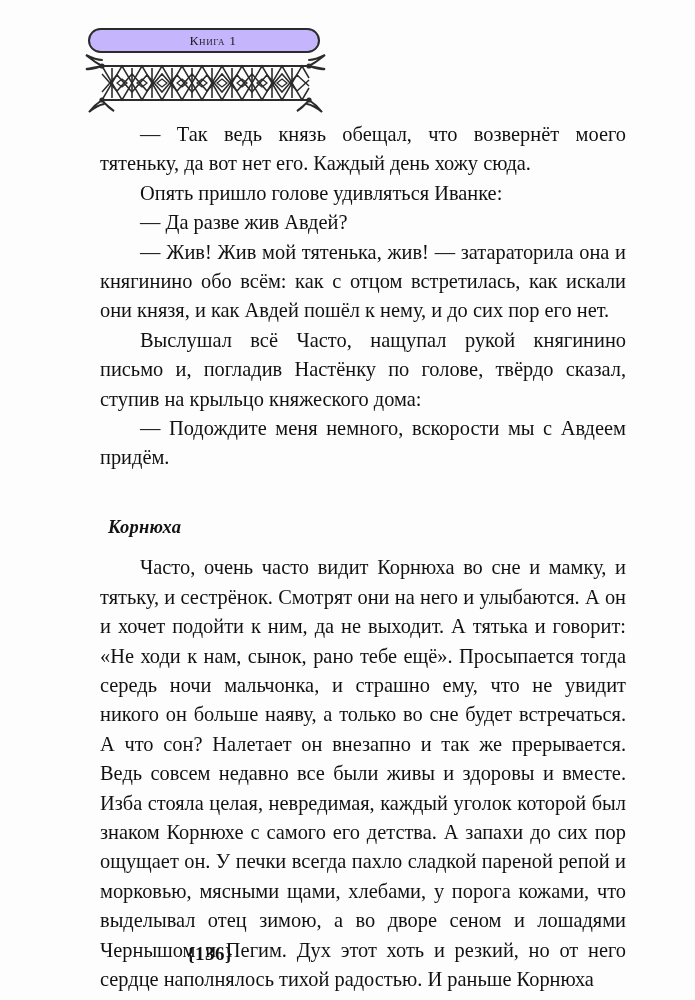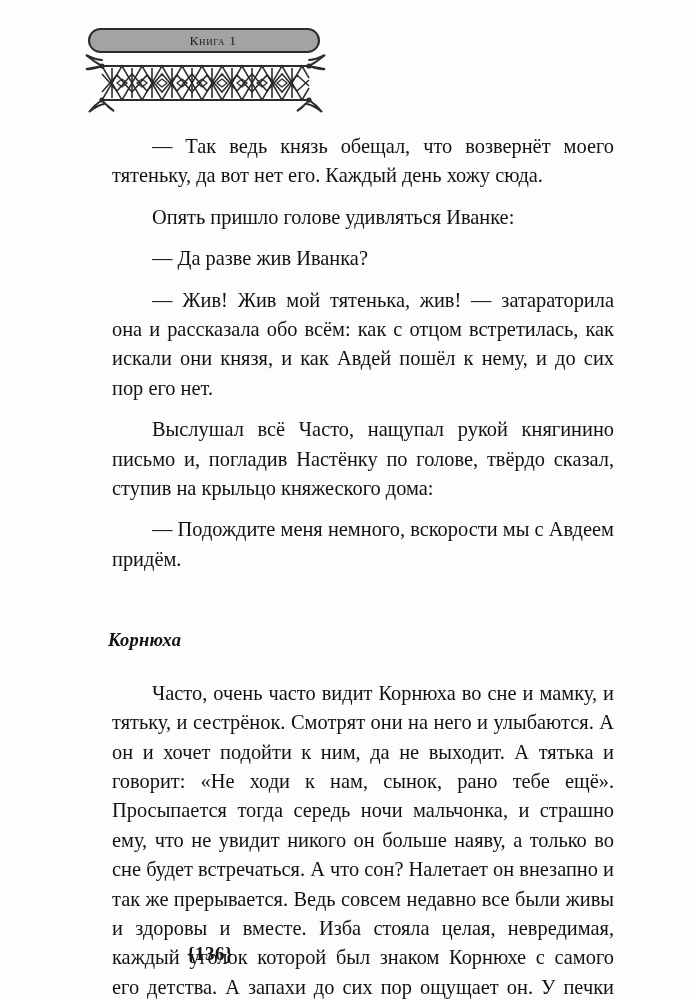--- a/index.html
+++ b/index.html
@@ -32,21 +32,21 @@
     top: 28px;
     width: 232px;
   }
 
   .header-pill {
     position: relative;
     height: 25px;
     border: 2.4px solid #2b2b2b;
     border-radius: 13px;
     box-sizing: border-box;
-    background: #a3a3a3;
+    background: #c4b5fd;
     display: flex;
     align-items: center;
     justify-content: center;
   }
 
   .header-pill .pill-label {
     font-family: "Liberation Serif", "DejaVu Serif", serif;
     font-size: 13.5px;
     letter-spacing: 0.6px;
     font-variant: small-caps;
@@ -72,21 +72,21 @@
 
   
   .body-text {
     position: absolute;
     left: 100px;
     top: 120px;
     width: 526px;
   }
 
   p.para {
-    margin: 12px;
+    margin: 0;
     font-size: 20.4px;
     line-height: 29.4px;
     text-align: justify;
     text-indent: 40px;
     hyphens: manual;
     word-spacing: 0px;
   }
 
   h2.section-title {
     margin: 8px;
@@ -188,23 +188,23 @@
       </g>
     </svg>
   </div>
 
   <div class="body-text">
 
     <p class="para">— Так ведь князь обещал, что возвернёт моего тятеньку, да вот нет его. Каждый день хожу сюда.</p>
 
     <p class="para">Опять пришло голове удивляться Иванке:</p>
 
-    <p class="para">— Да разве жив Иванка?</p>
-
-    <p class="para">— Жив! Жив мой тятенька, жив! — затараторила она и рассказала обо всём: как с отцом встретилась, как искали они князя, и как Авдей пошёл к нему, и до сих пор его нет.</p>
+    <p class="para">— Да разве жив Авдей?</p>
+
+    <p class="para">— Жив! Жив мой тятенька, жив! — затараторила она и княгинино обо всём: как с отцом встретилась, как искали они князя, и как Авдей пошёл к нему, и до сих пор его нет.</p>
 
     <p class="para">Выслушал всё Часто, нащупал рукой княгинино письмо и, погладив Настёнку по голове, твёрдо сказал, ступив на крыльцо княжеского дома:</p>
 
     <p class="para">— Подождите меня немного, вскорости мы с Авдеем придём.</p>
 
     <div class="gap-before-heading"></div>
 
     <h2 class="section-title">Корнюха</h2>
 
     <div class="gap-after-heading"></div>

